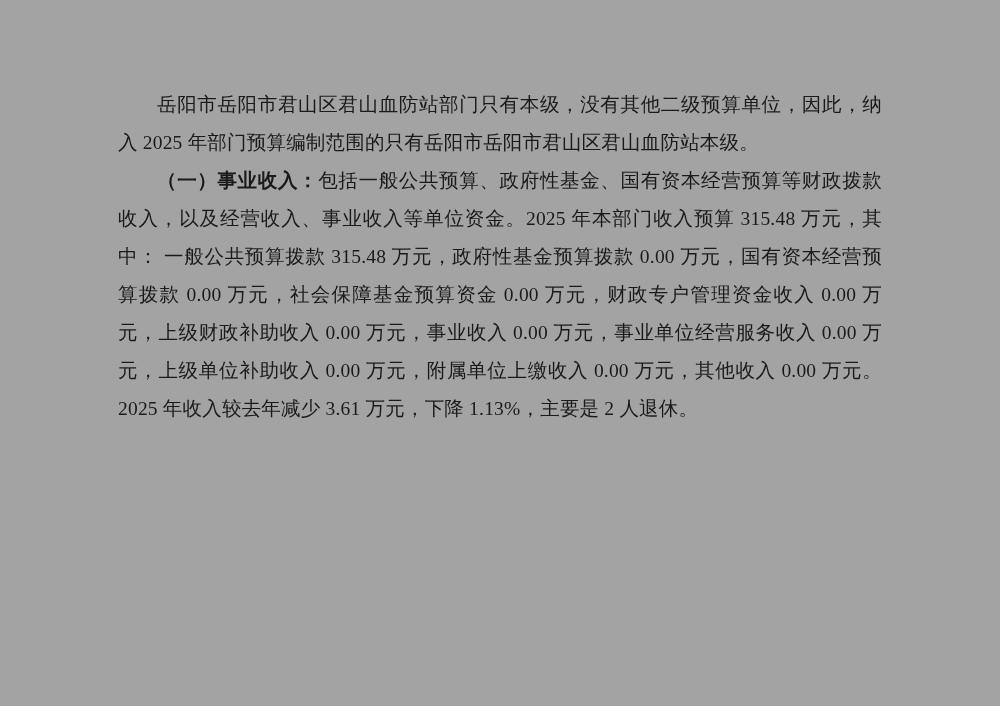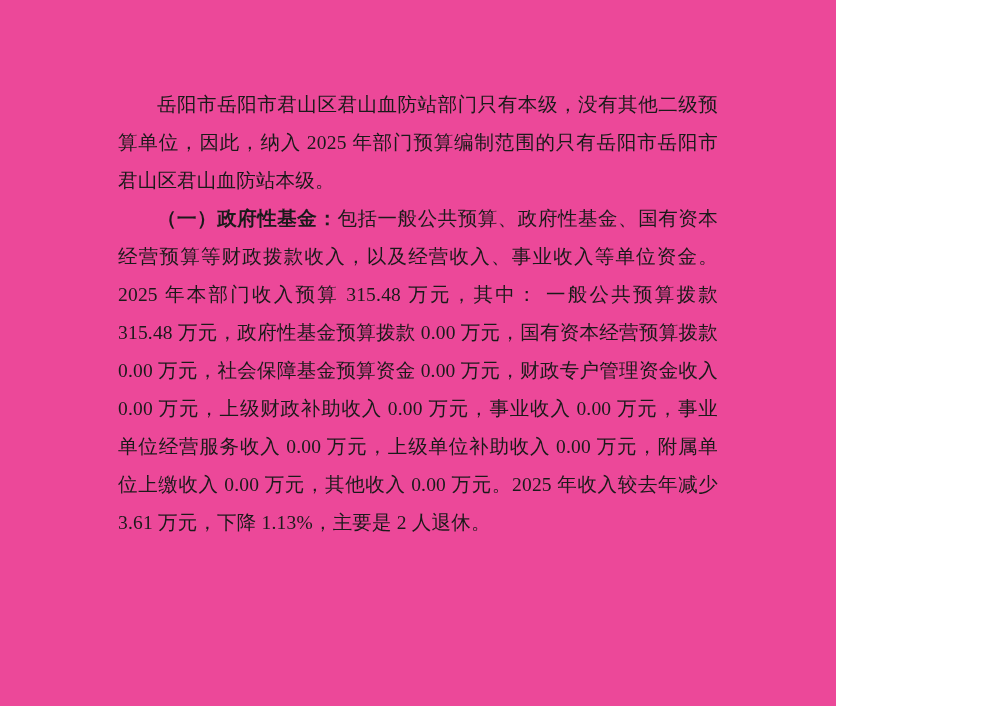--- a/index.html
+++ b/index.html
@@ -9,25 +9,25 @@
   body {
     width: 1000px;
     height: 706px;
     background: #ffffff;
     font-family: "Liberation Serif", "DejaVu Serif", serif;
     color: #000000;
     overflow: hidden;
   }
   .page {
     position: relative;
-    width: 836px;
+    width: 1000px;
     height: 706px;
     box-sizing: border-box;
     padding: 86px 118px 0 118px;
-    background: #ec4899;
+    background: #a3a3a3;
   }
   .doc-body {
     font-size: 19.5px;
     line-height: 38px;
     text-align: justify;
     text-justify: inter-ideograph;
     letter-spacing: 0.2px;
     color: #1a1a1a;
   }
   p {
@@ -47,16 +47,16 @@
 </style>
 </head>
 <body>
 
 <div class="page">
   <div class="doc-body">
 
     <p class="para">岳阳市岳阳市君山区君山血防站部门只有本级，没有其他二级预算单位，因此，纳入 2025 年部门预算编制范围的只有岳阳市岳阳市君山区君山血防站本级。</p>
 
 
-    <p class="para"><span class="sub-lead">（一）政府性基金：</span><span>包括一般公共预算、政府性基金、国有资本经营预算等财政拨款收入，以及经营收入、事业收入等单位资金。2025 年本部门收入预算 315.48 万元，其中： 一般公共预算拨款 315.48 万元，政府性基金预算拨款 0.00 万元，国有资本经营预算拨款 0.00 万元，社会保障基金预算资金 0.00 万元，财政专户管理资金收入 0.00 万元，上级财政补助收入 0.00 万元，事业收入 0.00 万元，事业单位经营服务收入 0.00 万元，上级单位补助收入 0.00 万元，附属单位上缴收入 0.00 万元，其他收入 0.00 万元。2025 年收入较去年减少 3.61 万元，下降 1.13%，主要是 2 人退休。</span></p>
+    <p class="para"><span class="sub-lead">（一）事业收入：</span><span>包括一般公共预算、政府性基金、国有资本经营预算等财政拨款收入，以及经营收入、事业收入等单位资金。2025 年本部门收入预算 315.48 万元，其中： 一般公共预算拨款 315.48 万元，政府性基金预算拨款 0.00 万元，国有资本经营预算拨款 0.00 万元，社会保障基金预算资金 0.00 万元，财政专户管理资金收入 0.00 万元，上级财政补助收入 0.00 万元，事业收入 0.00 万元，事业单位经营服务收入 0.00 万元，上级单位补助收入 0.00 万元，附属单位上缴收入 0.00 万元，其他收入 0.00 万元。2025 年收入较去年减少 3.61 万元，下降 1.13%，主要是 2 人退休。</span></p>
 
   </div>
 </div>
 
 </body></html>

